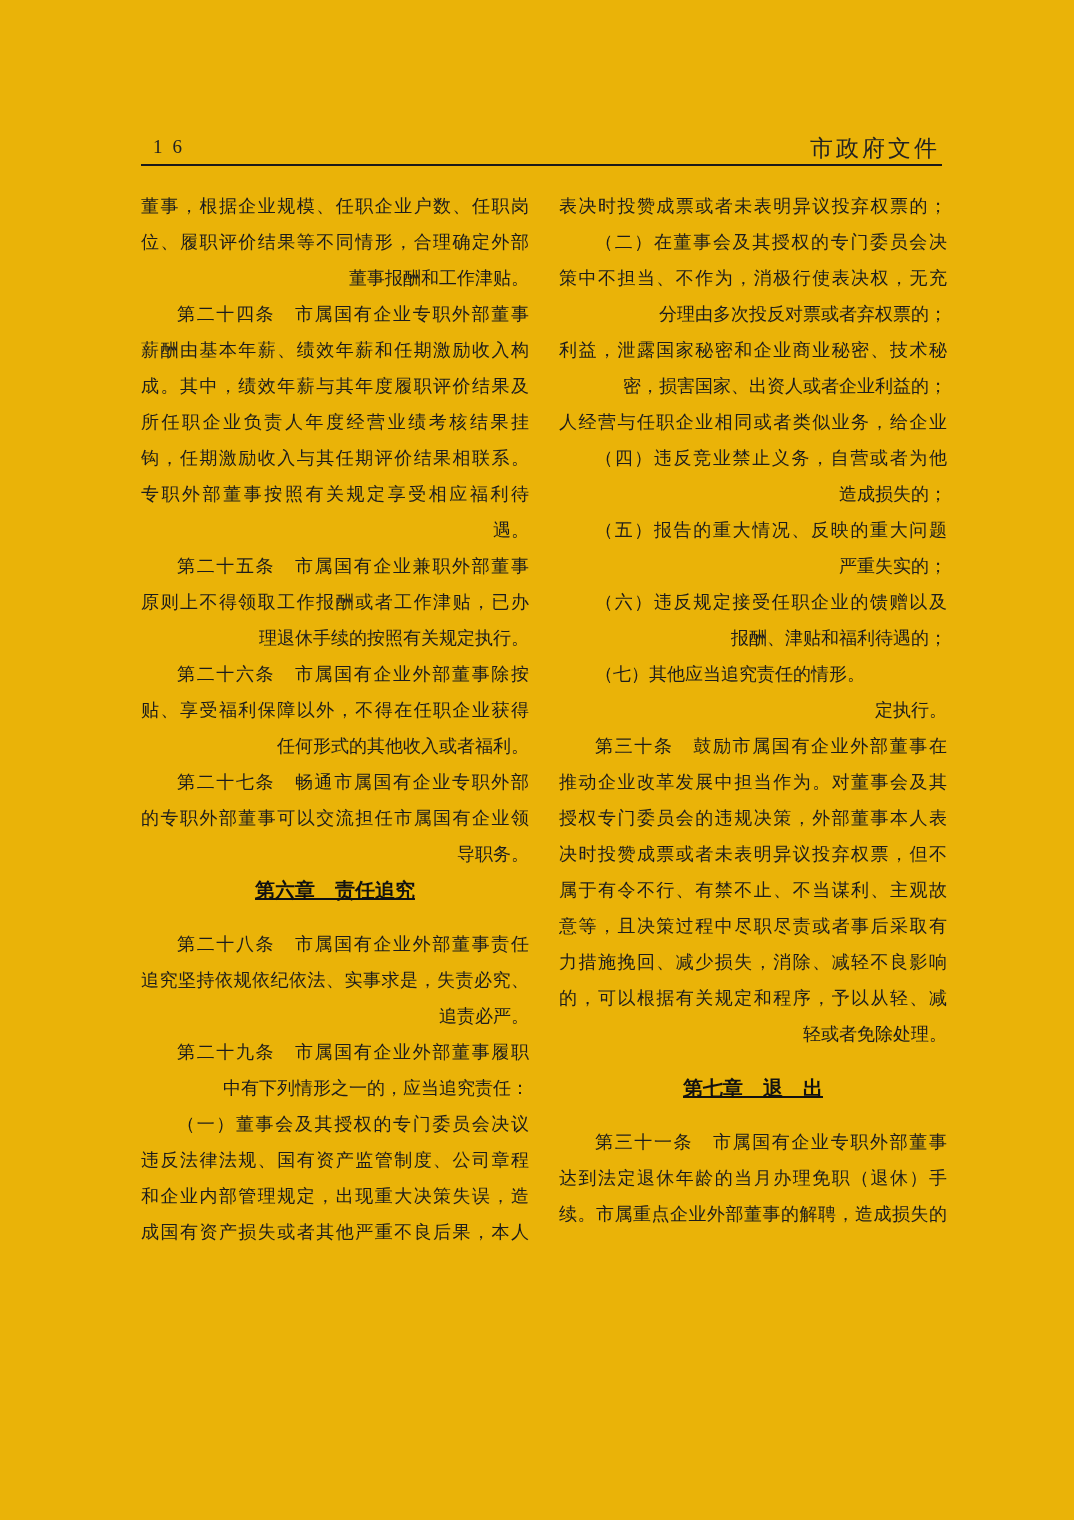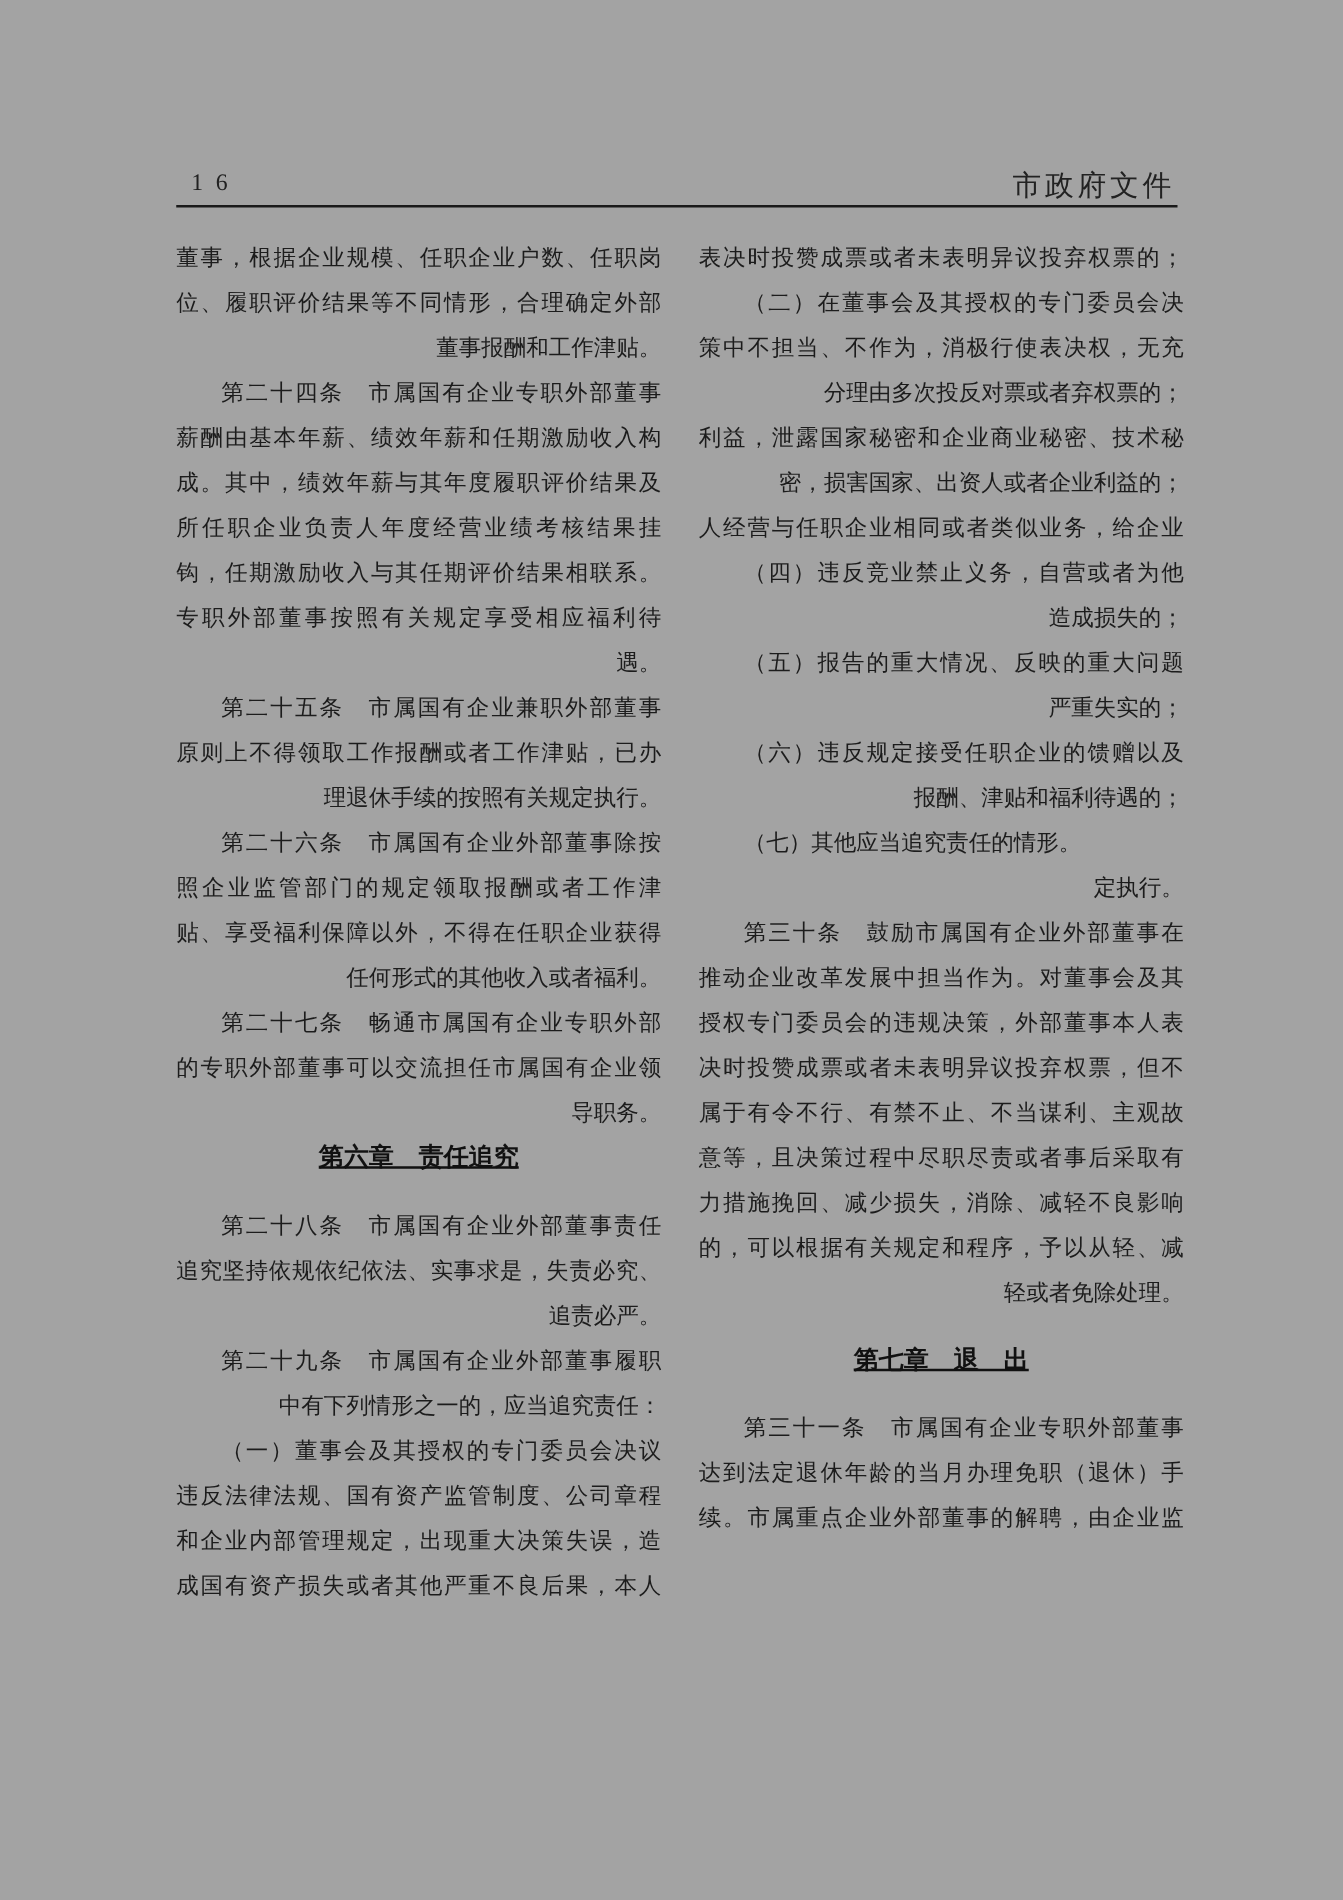--- a/index.html
+++ b/index.html
@@ -1,20 +1,20 @@
 <!DOCTYPE html>
 <html><head>
 <meta charset="utf-8">
 <style>
   html, body { margin: 0; padding: 0; background: #e8e8e8; }
   .page {
     position: relative;
     width: 1074px;
     height: 1520px;
-    background: #a3a3a3;
+    background: #eab308;
     color: #1c1c1c;
     font-family: "Liberation Serif", "DejaVu Serif", serif;
     overflow: hidden;
   }
   
   .page-num {
     position: absolute;
     left: 153px;
     top: 136px;
     font-size: 19px;
@@ -87,21 +87,20 @@
       <div class="line flow">薪酬由基本年薪、绩效年薪和任期激励收入构</div>
       <div class="line flow">成。其中，绩效年薪与其年度履职评价结果及</div>
       <div class="line flow">所任职企业负责人年度经营业绩考核结果挂</div>
       <div class="line flow">钩，任期激励收入与其任期评价结果相联系。</div>
       <div class="line flow">专职外部董事按照有关规定享受相应福利待</div>
       <div class="line end">遇。</div>
       <div class="line flow-ind">第二十五条　市属国有企业兼职外部董事</div>
       <div class="line flow">原则上不得领取工作报酬或者工作津贴，已办</div>
       <div class="line end">理退休手续的按照有关规定执行。</div>
       <div class="line flow-ind">第二十六条　市属国有企业外部董事除按</div>
-      <div class="line flow">照企业监管部门的规定领取报酬或者工作津</div>
       <div class="line flow">贴、享受福利保障以外，不得在任职企业获得</div>
       <div class="line end">任何形式的其他收入或者福利。</div>
       <div class="line flow-ind">第二十七条　畅通市属国有企业专职外部</div>
       <div class="line flow">的专职外部董事可以交流担任市属国有企业领</div>
       <div class="line end">导职务。</div>
       <div class="line chapter">第六章　责任追究</div>
       <div class="line flow-ind">第二十八条　市属国有企业外部董事责任</div>
       <div class="line flow">追究坚持依规依纪依法、实事求是，失责必究、</div>
       <div class="line end">追责必严。</div>
       <div class="line flow-ind">第二十九条　市属国有企业外部董事履职</div>
@@ -132,15 +131,15 @@
       <div class="line flow">授权专门委员会的违规决策，外部董事本人表</div>
       <div class="line flow">决时投赞成票或者未表明异议投弃权票，但不</div>
       <div class="line flow">属于有令不行、有禁不止、不当谋利、主观故</div>
       <div class="line flow">意等，且决策过程中尽职尽责或者事后采取有</div>
       <div class="line flow">力措施挽回、减少损失，消除、减轻不良影响</div>
       <div class="line flow">的，可以根据有关规定和程序，予以从轻、减</div>
       <div class="line end">轻或者免除处理。</div>
       <div class="line chapter">第七章　退　出</div>
       <div class="line flow-ind">第三十一条　市属国有企业专职外部董事</div>
       <div class="line flow">达到法定退休年龄的当月办理免职（退休）手</div>
-      <div class="line flow">续。市属重点企业外部董事的解聘，由企业监</div>
+      <div class="line flow">续。市属重点企业外部董事的解聘，造成损失的</div>
     </div>
 </div>
 
 </body></html>

